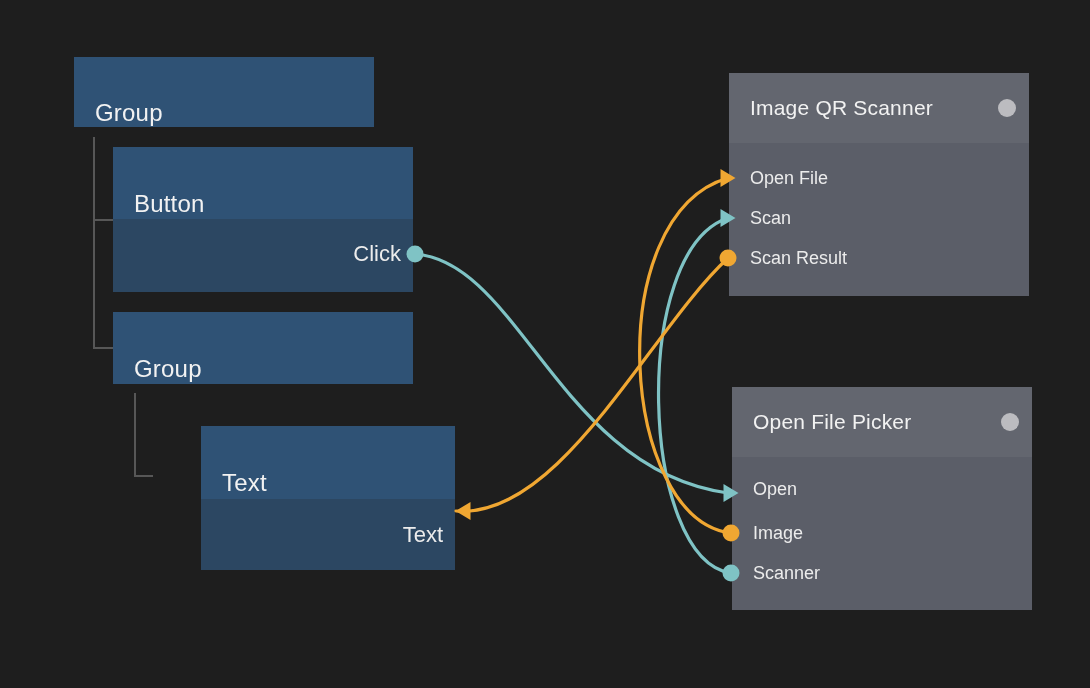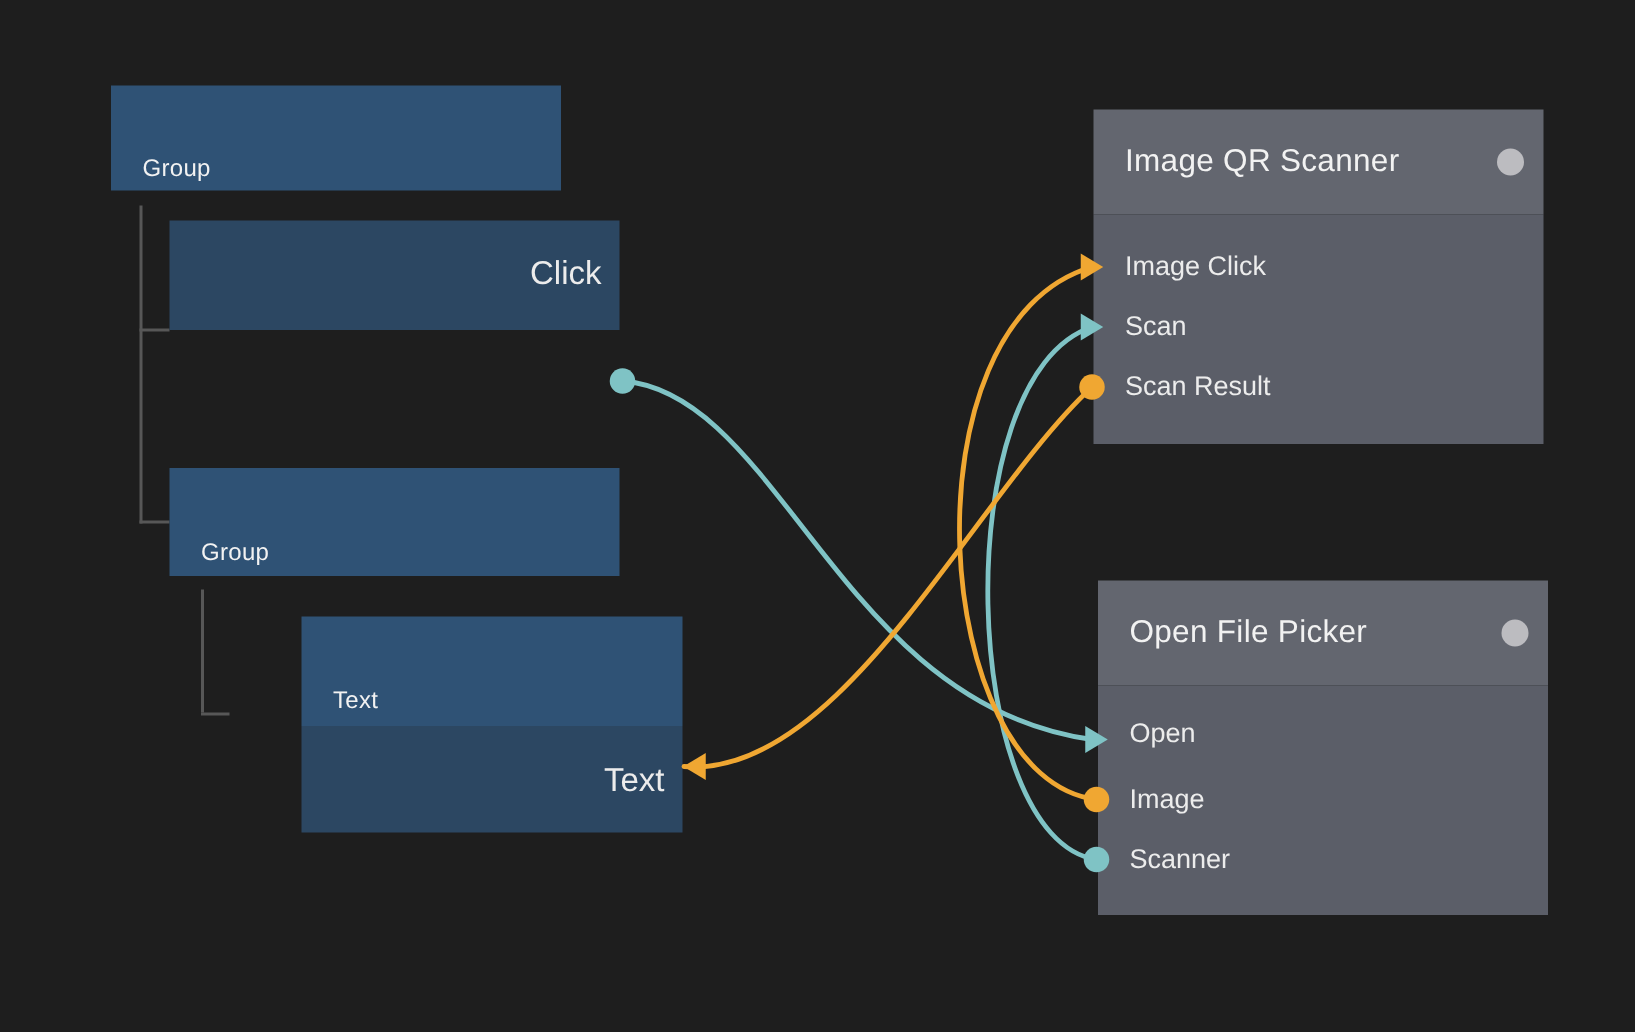--- a/index.html
+++ b/index.html
@@ -55,21 +55,21 @@
   
   .node.widget .node-header {
     background: #2f5275;
     height: 70px;
     padding-left: 21px;
   }
   .node.widget .node-body {
     background: #2c4762;
   }
   .node.widget .node-title {
-    font-size: 16px;
+    font-size: 24px;
     margin-top: 41px;
   }
   .widget-port {
     position: absolute;
     right: 0;
     transform: translateY(-50%);
     display: flex;
     align-items: center;
     white-space: nowrap;
   }
@@ -158,53 +158,56 @@
     </div>
 
   <div id="widget-nodes">
       <div class="node widget" style="left: 74px; top: 57px; width: 300px; height: 70px;">
         <div class="node-header" style="height: 70px; background: rgb(47, 82, 117);">
           <span class="node-title">Group</span>
         </div>
         <div class="node-body" style="height: 0px; background: rgb(44, 71, 98);"></div>
       </div>
       <div class="node widget" style="left: 113px; top: 147px; width: 300px; height: 145px;">
+        <div class="node-header" style="height: 72px; background: rgb(47, 82, 117);">
+          <span class="node-title">Button</span>
+        </div>
         <div class="node-body" style="height: 73px; background: rgb(44, 71, 98);">
           <div class="widget-port" style="top: 35px;">
             <span class="port-label">Click</span>
           </div>
         </div>
       </div>
       <div class="node widget" style="left: 113px; top: 312px; width: 300px; height: 72px;">
         <div class="node-header" style="height: 72px; background: rgb(47, 82, 117);">
           <span class="node-title">Group</span>
         </div>
         <div class="node-body" style="height: 0px; background: rgb(44, 71, 98);"></div>
       </div>
-      <div class="node widget" style="left: 153px; top: 411px; width: 302px; height: 101px; padding-left: 48px;">
+      <div class="node widget" style="left: 153px; top: 426px; width: 302px; height: 101px; padding-left: 48px;">
         <div class="node-header" style="height: 73px; background: rgb(47, 82, 117);">
           <span class="node-title">Text</span>
         </div>
         <div class="node-body" style="height: 71px; background: rgb(44, 71, 98);">
           <div class="widget-port" style="top: 36px;">
             <span class="port-label">Text</span>
           </div>
         </div>
       </div>
     </div>
 
   <div id="function-nodes">
       <div class="node fn" style="left: 729px; top: 73px; width: 300px; height: 169px;">
         <div class="node-header" style="height: 70px; background: rgb(99, 102, 111);">
           <span class="node-title">Image QR Scanner</span>
           <span class="header-dot" style="background: rgb(188, 188, 192);"></span>
         </div>
         <div class="node-body" style="height: 153px; background: rgb(91, 94, 104);">
           <div class="fn-port" style="top: 35px;">
-            <span class="port-label">Image Click</span>
+            <span class="port-label">Open File</span>
           </div>
           <div class="fn-port" style="top: 75px;">
             <span class="port-label">Scan</span>
           </div>
           <div class="fn-port" style="top: 115px;">
             <span class="port-label">Scan Result</span>
           </div>
         </div>
       </div>
       <div class="node fn" style="left: 732px; top: 387px; width: 300px; height: 201px;">

